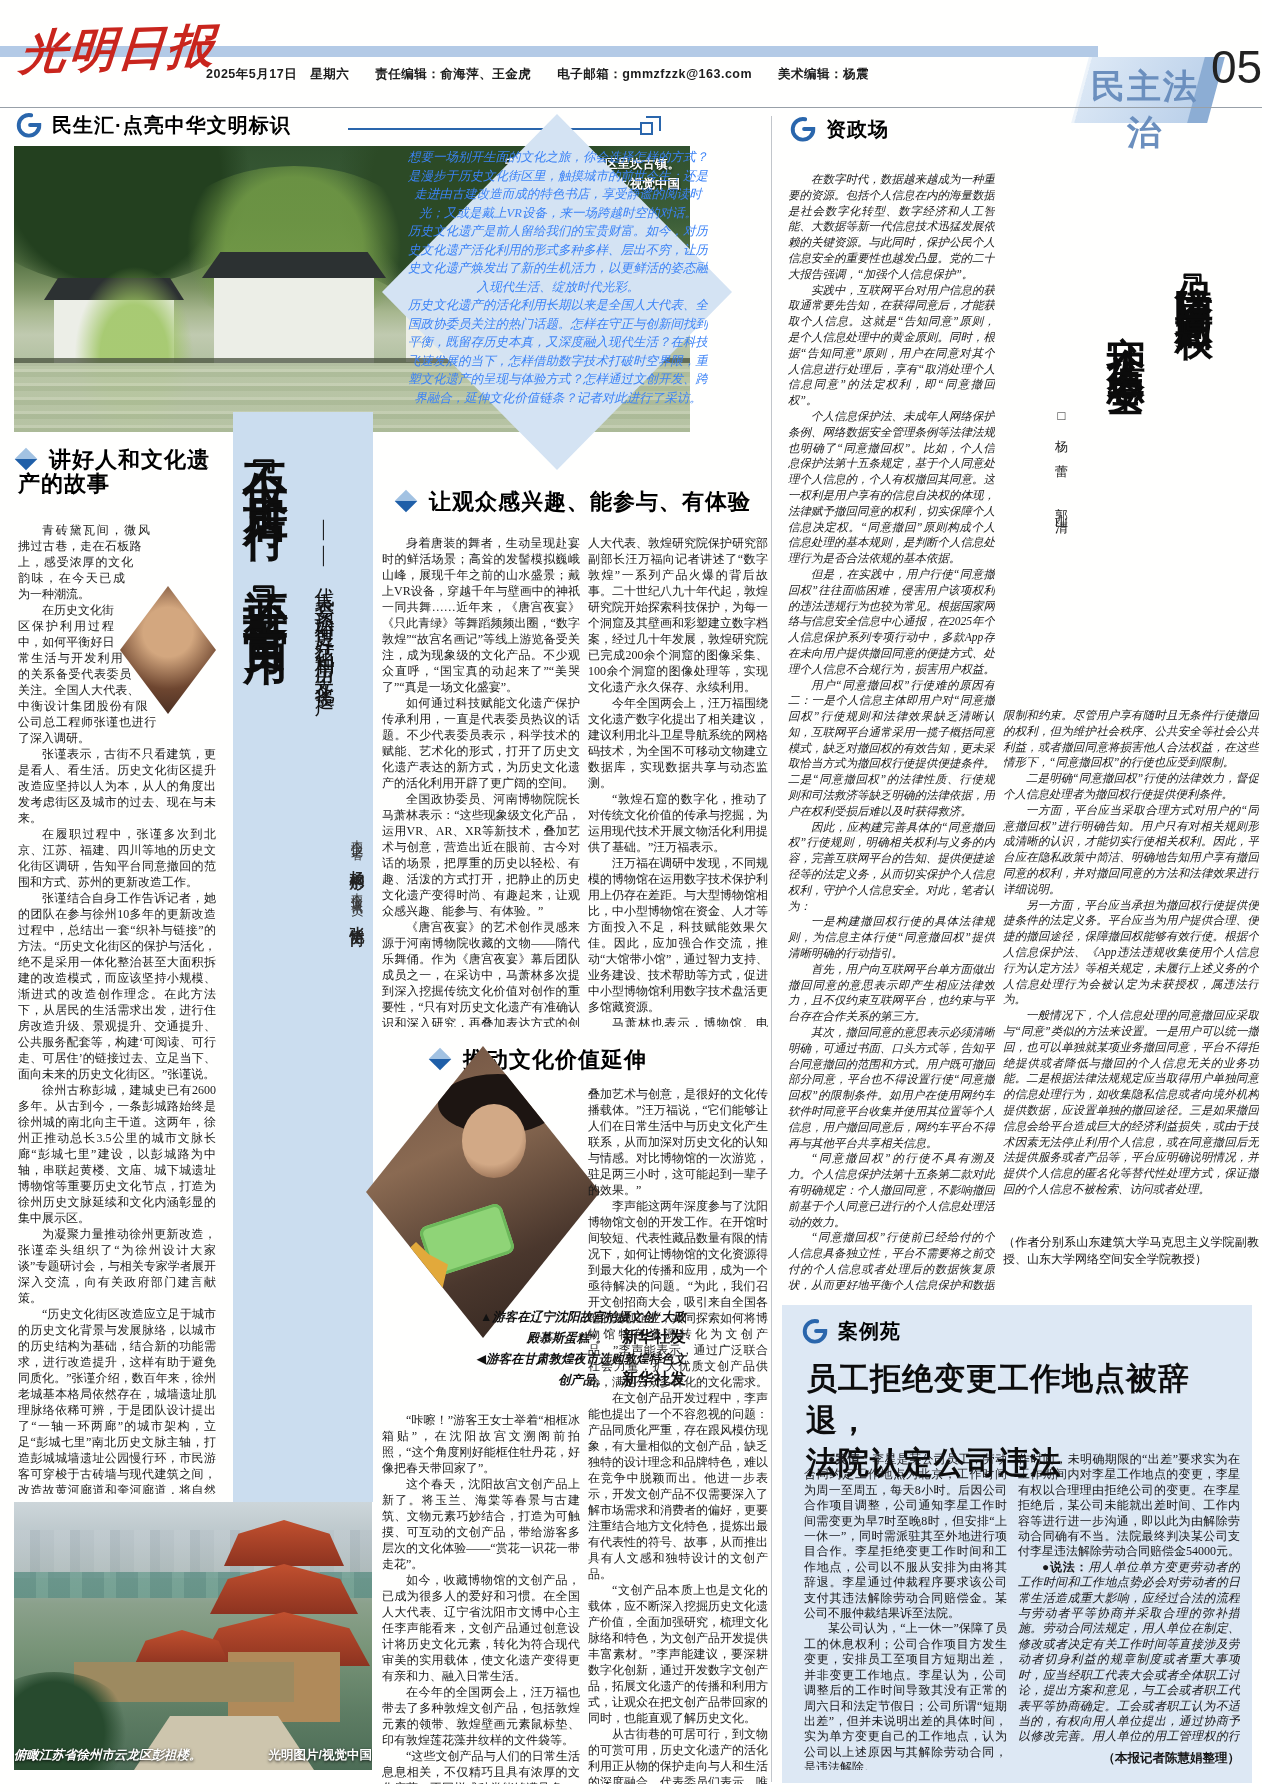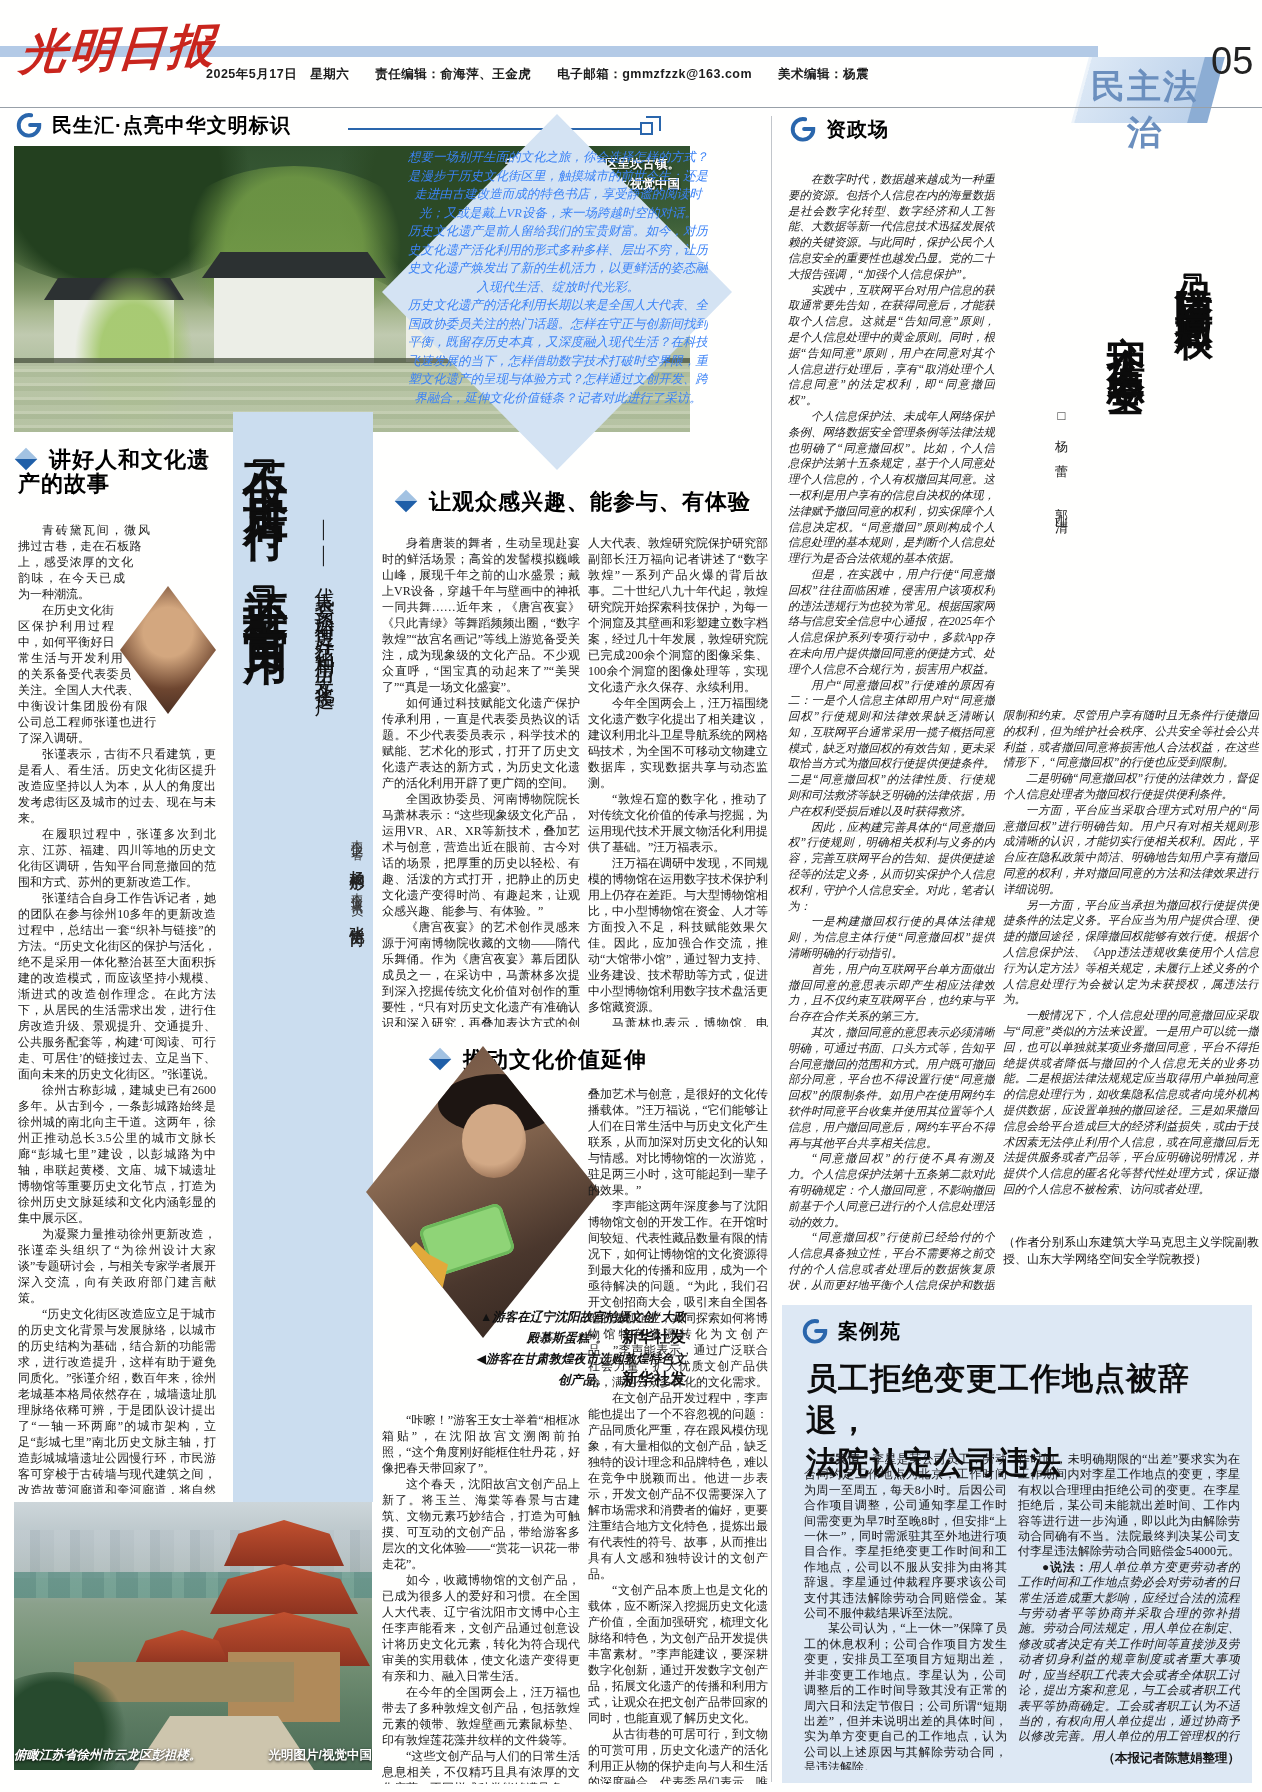--- a/index.html
+++ b/index.html
@@ -12,21 +12,21 @@
   
   .strip{left:0;top:46px;width:1098px;height:11px;background:#b3cae6;}
   .paper-logo{left:20px;top:18px;font-size:47px;font-weight:900;font-style:italic;color:#c9251d;
               transform:rotate(-2deg) skewX(-6deg);letter-spacing:2px;}
   .date-line{left:206px;top:66px;font-size:12.5px;font-weight:bold;color:#1c1c1c;letter-spacing:.5px;}
   .sec-box{left:1083px;top:57px;width:124px;height:66px;background:linear-gradient(110deg,#dde9f6,#b9cfe9);
            transform:skewX(-15deg);box-shadow:-3px 0 0 #eef4fa;}
   .sec-box-sliver{left:1196px;top:57px;width:20px;height:66px;background:#8cadd4;transform:skewX(-15deg);}
   .sec-banner-text{left:1080px;top:64px;width:130px;text-align:center;font-size:34px;font-weight:900;
                    color:#6b8fbe;letter-spacing:2px;}
-  .page-num{left:1211px;top:40px;font-size:38px;color:#222;font-family:"Liberation Sans",sans-serif;}
+  .page-num{left:1211px;top:40px;font-size:46px;color:#222;font-family:"Liberation Sans",sans-serif;}
   .head-rule{left:0;top:107px;width:1262px;height:1px;background:#98a0a8;}
   .main-divider{left:771px;top:116px;width:1px;height:1666px;background:#c2c6cb;}
   
   .gmark{display:inline-block;vertical-align:-6px;margin-right:6px;}
   .col-label{font-size:20px;font-weight:900;color:#000000;letter-spacing:1px;font-family:"Liberation Sans",sans-serif;}
   .feat-rule{left:348px;top:128px;width:292px;height:2px;background:#2a66ac;}
   .corner-icon{left:646px;top:116px;width:13px;height:13px;border:2px solid #2a66ac;border-left:none;border-bottom:none;}
   .corner-icon i{position:absolute;left:-6px;top:4px;width:9px;height:9px;border:2px solid #2a66ac;display:block;}
   
   .photo-main{left:14px;top:146px;width:676px;height:286px;overflow:hidden;

